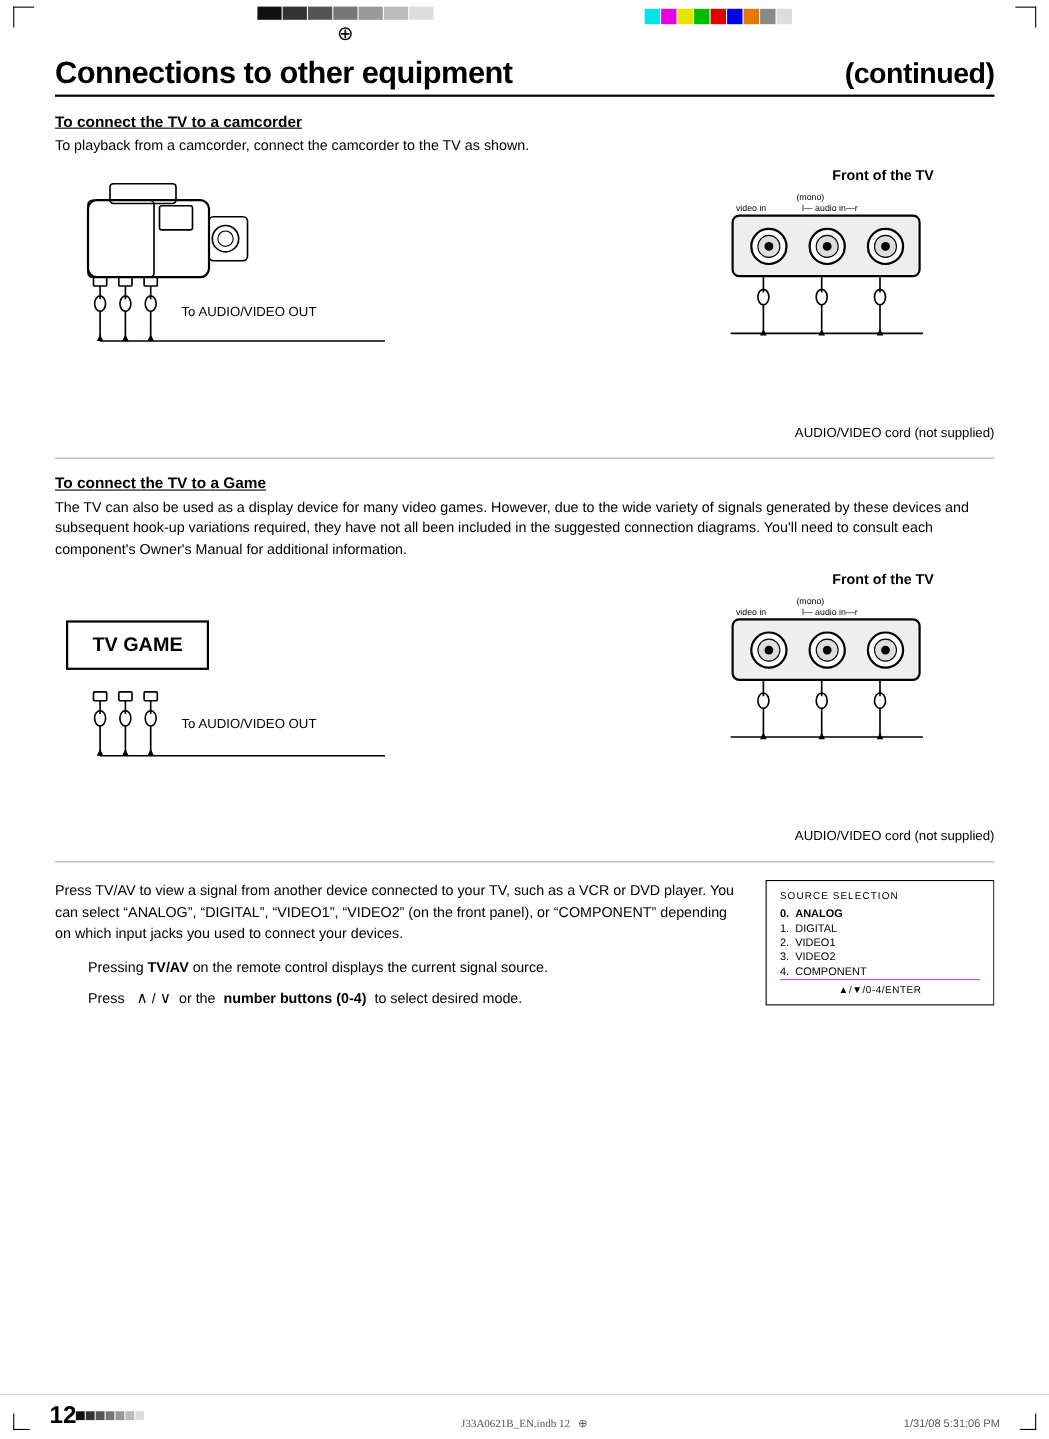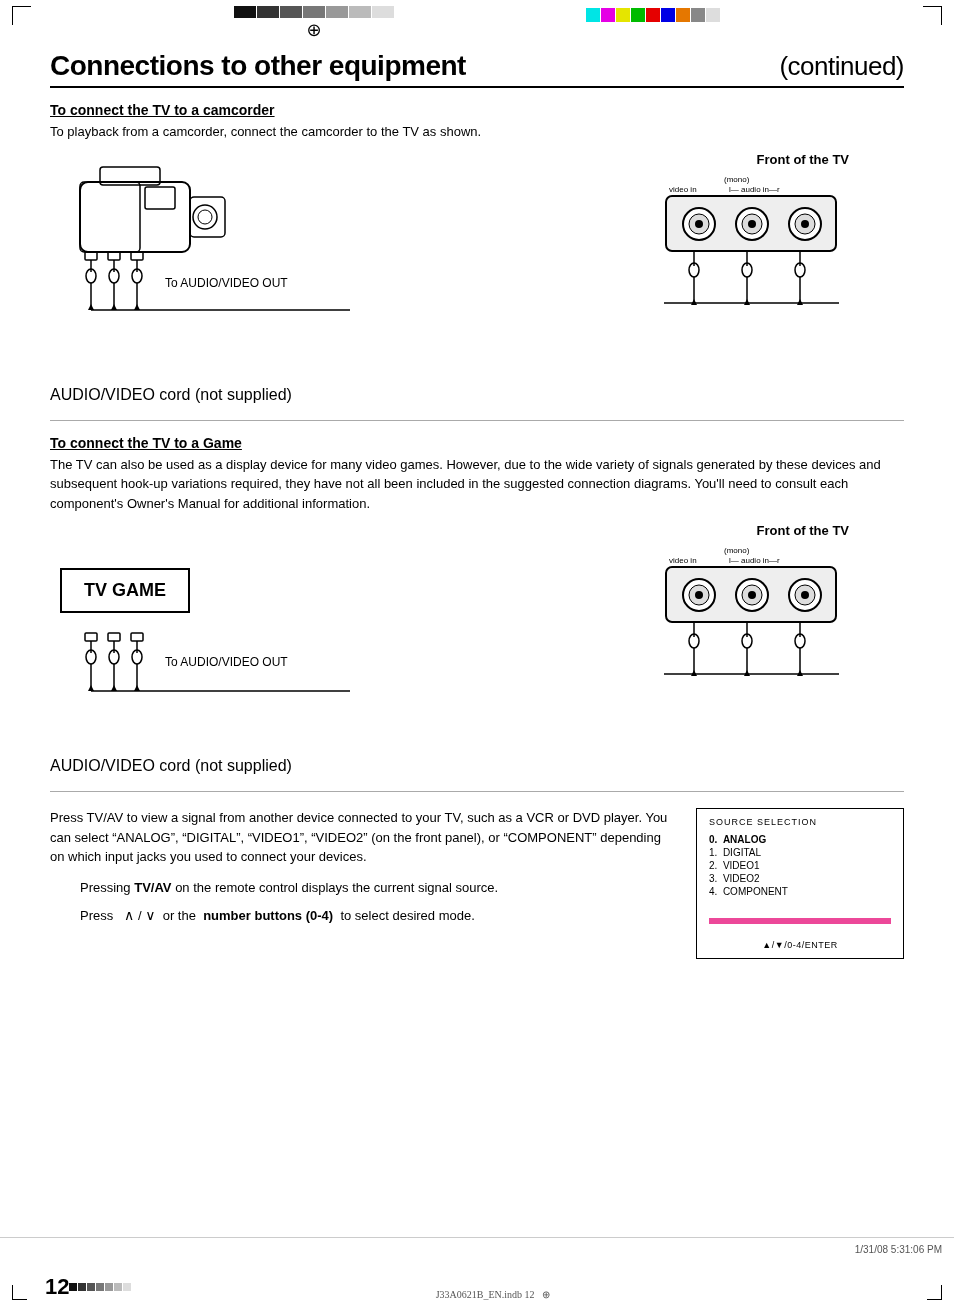--- a/index.html
+++ b/index.html
@@ -58,39 +58,39 @@
       padding-bottom: 4px;
       margin-bottom: 14px;
     }
     .page-title {
       font-size: 28px;
       font-weight: bold;
       letter-spacing: -0.5px;
     }
     .page-continued {
       font-size: 26px;
-      font-weight: normal;
+      font-weight: bold;
       letter-spacing: -0.5px;
     }
 
     
     .section-heading {
       font-weight: bold;
       font-size: 14px;
       text-decoration: underline;
       margin-bottom: 4px;
     }
     .section-text {
       font-size: 13px;
       line-height: 1.5;
       margin-bottom: 10px;
     }
     .cord-label {
-      text-align: left;
-      font-size: 16px;
+      text-align: right;
+      font-size: 12px;
       margin-bottom: 16px;
     }
 
     
     .source-box {
       border: 1px solid #000;
       padding: 8px 12px;
       width: 208px;
       font-size: 10px;
       float: right;
@@ -102,23 +102,23 @@
       margin-bottom: 6px;
     }
     .source-box-item {
       padding: 1px 0;
       font-size: 10px;
     }
     .source-box-item.selected {
       font-weight: bold;
     }
     .source-box-footer {
-      border-top: 6px solid #ec4899;
-      margin-top: 20px;
-      padding-top: 16px;
+      border-top: 1px solid #ec4899;
+      margin-top: 0;
+      padding-top: 4px;
       font-size: 9px;
       text-align: center;
       letter-spacing: 0.5px;
     }
 
     
     .video-input-section {
       margin-top: 16px;
     }
     .press-indent {
@@ -408,19 +408,19 @@
         <div style="width:8px;height:8px;background:#777;"></div>
         <div style="width:8px;height:8px;background:#999;"></div>
         <div style="width:8px;height:8px;background:#bbb;"></div>
         <div style="width:8px;height:8px;background:#ddd;"></div>
       </div>
     </div>
   </div>
   <div style="font-size:10px; color:#555; font-family:Liberation Serif, serif;">
     <span>J33A0621B_EN.indb   12</span>&nbsp;&nbsp;&nbsp;⊕
   </div>
-  <div style="display:flex; align-items:flex-end; gap:20px;flex-direction:column;">
+  <div style="display:flex; align-items:flex-end; gap:8px;">
     <span style="font-size:10px; color:#555;">1/31/08   5:31:06 PM</span>
     <div style="width:25px; height:25px; position:relative;">
       <div style="position:absolute;bottom:0;right:0;width:15px;height:15px;border-right:1.5px solid #000;border-bottom:1.5px solid #000;"></div>
     </div>
   </div>
 </div>
 
 </body></html>

